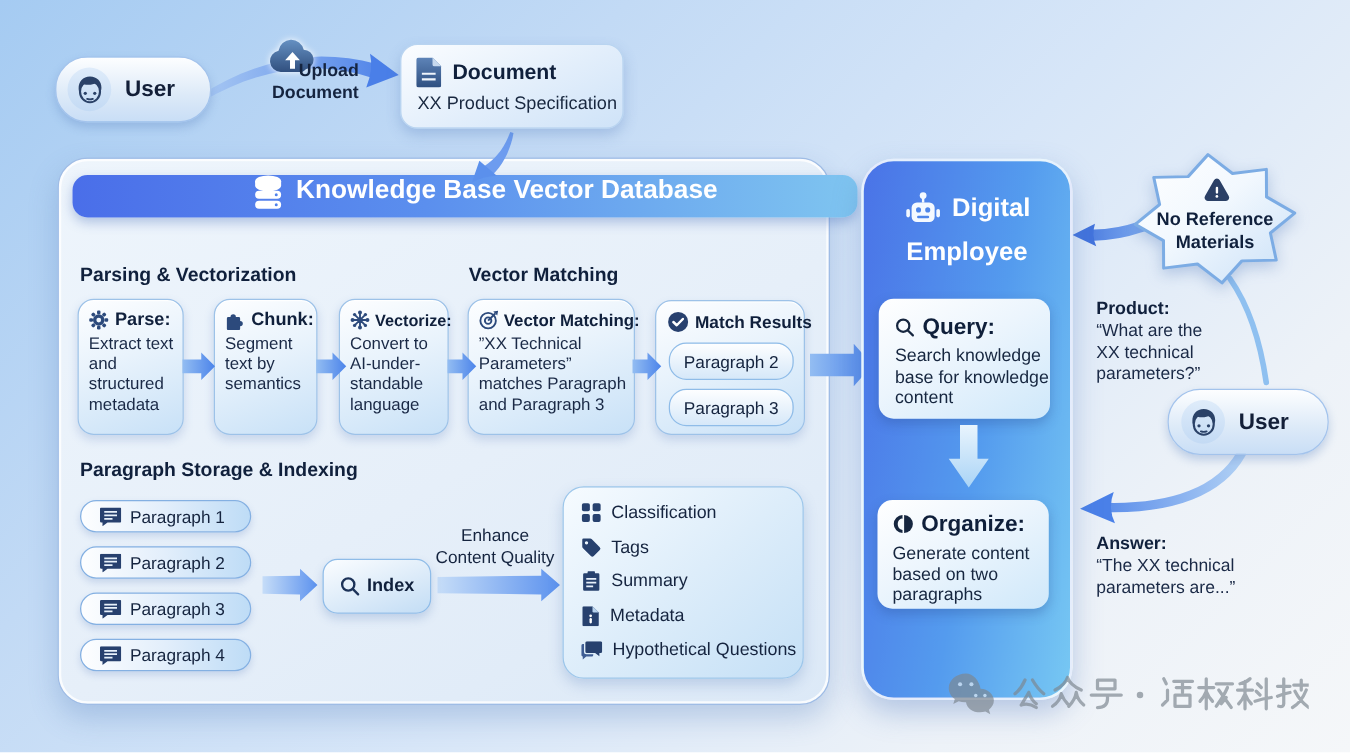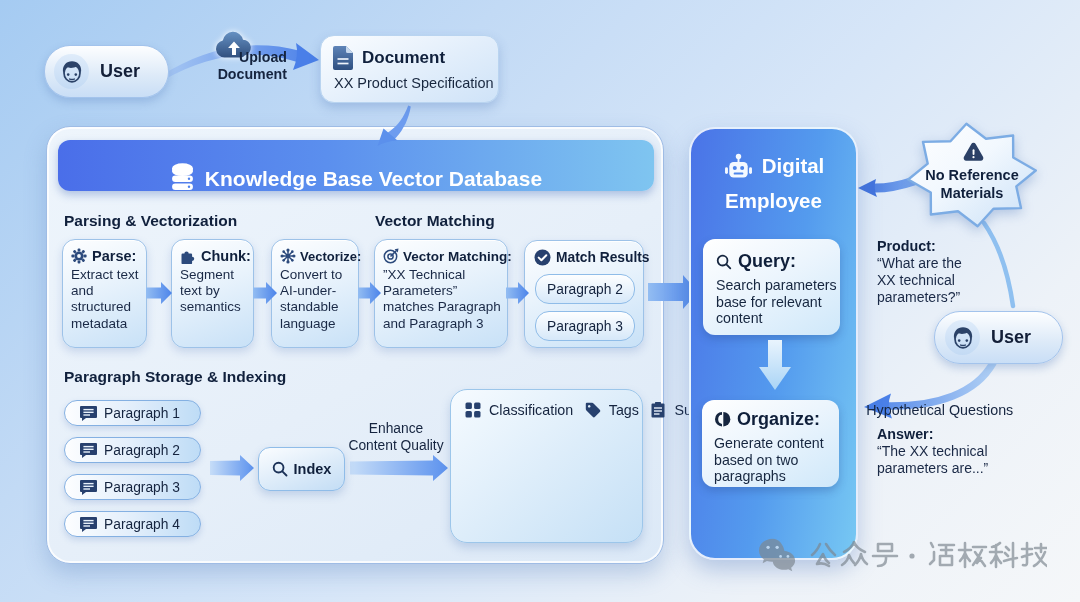--- a/index.html
+++ b/index.html
@@ -66,23 +66,23 @@
   <path d="M 876,179 L 858,188 L 877,197 Q 873,188 876,179 Z" fill="#4273dd"></path>
 
   <path d="M 993,363 C 976,393 938,407 886,406" stroke="url(#ga4)" stroke-width="7.5" stroke-linecap="round"></path>
   <path d="M 891,393.5 L 864,407 L 892,418.5 Q 886,406.5 891,393.5 Z" fill="#4a80e8"></path>
 </svg>
 
 <div class="abs" style="left:46px;top:126px;width:616px;height:436px;border-radius:24px;
   background:linear-gradient(150deg,#eef5fc 0%,#e6eff9 55%,#dce9f7 100%);
   border:1.5px solid #9fbce5;box-shadow:0 10px 22px rgba(90,130,190,.32), inset 0 0 0 2px rgba(255,255,255,.8);"></div>
 
-<div class="abs" style="left:58px;top:140px;width:596px;height:51px;border-radius:12px;
+<div class="abs" style="left:58px;top:140px;width:596px;height:34px;border-radius:12px;
   background:linear-gradient(90deg,#4a6ee9 0%,#5b8fee 45%,#7fc5f0 100%);
-  box-shadow:0 4px 9px rgba(60,100,180,.35);display:flex;align-items:flex-end;justify-content:center;gap:10px;">
+  box-shadow:0 4px 9px rgba(60,100,180,.35);display:flex;align-items:flex-start;justify-content:center;gap:10px;padding-left:32px;">
   <svg width="25" height="28" viewBox="0 0 25 28">
     <g fill="#ffffff">
       <ellipse cx="12.5" cy="5" rx="10.4" ry="4.7"></ellipse>
       <path d="M2.1,5 v3.4 a10.4,4.7 0 0 0 20.8,0 V5 Z"></path>
       <rect x="2.1" y="12.6" width="20.8" height="6.4" rx="3.2"></rect>
       <rect x="2.1" y="20.6" width="20.8" height="6.4" rx="3.2"></rect>
     </g>
     <g fill="#4f82ec">
       <circle cx="19" cy="15.8" r="1.2"></circle>
       <circle cx="19" cy="23.8" r="1.2"></circle>
@@ -228,21 +228,21 @@
         <circle cx="7" cy="7" r="5.2" stroke="#1c3258" stroke-width="2"></circle>
         <line x1="11" y1="11" x2="15.4" y2="15.4" stroke="#1c3258" stroke-width="2" stroke-linecap="round"></line>
       </svg>
   Index</div>
 
 <div class="abs" style="left:330px;top:420px;width:132px;text-align:center;font-size:13.8px;line-height:17px;color:#15243f;font-weight:500;">Enhance<br>Content Quality</div>
 
 <div class="abs" style="left:450px;top:389px;width:193px;height:154px;border-radius:17px;
   background:linear-gradient(140deg,#f6fbff 0%,#ddedfa 50%,#c5e0f6 100%);
   border:1.5px solid #9cc6ea;box-shadow:0 5px 10px rgba(80,120,185,.25);box-sizing:border-box;padding:12px 0 0 14px;">
-  <div style="display:flex;flex-direction:row;gap:11.5px;font-size:14.3px;color:#15243f;white-space:nowrap;">
+  <div style="display:flex;flex-direction:column;gap:11.5px;font-size:14.3px;color:#15243f;white-space:nowrap;">
     <div style="display:flex;align-items:center;gap:8px;"><svg width="16" height="16" viewBox="0 0 16 16" fill="#27416e">
             <rect x="0.5" y="0.5" width="6.4" height="6.4" rx="1.5"></rect>
             <rect x="9.1" y="0.5" width="6.4" height="6.4" rx="1.5"></rect>
             <rect x="0.5" y="9.1" width="6.4" height="6.4" rx="1.5"></rect>
             <rect x="9.1" y="9.1" width="6.4" height="6.4" rx="1.5"></rect>
           </svg>Classification</div>
     <div style="display:flex;align-items:flex-start;gap:8px;"><svg width="16" height="16" viewBox="0 0 16 16">
             <path fill="#27416e" d="M0.8,1.8 a1,1 0 0 1 1,-1 l5.3,0 a2,2 0 0 1 1.4,0.6 l6.3,6.3 a1.6,1.6 0 0 1 0,2.3 l-4.8,4.8 a1.6,1.6 0 0 1 -2.3,0 l-6.3,-6.3 a2,2 0 0 1 -0.6,-1.4 Z M4.2,3 a1.3,1.3 0 1 0 0.01,0 Z" fill-rule="evenodd"></path>
           </svg>Tags</div>
     <div style="display:flex;align-items:center;gap:8px;"><svg width="16" height="16" viewBox="0 0 16 16">
@@ -288,21 +288,21 @@
       <circle cx="19.8" cy="15.4" r="2.1"></circle>
       <rect x="11" y="20.2" width="10" height="2.1" rx="1"></rect>
     </g>
   </svg></span><span style="position:relative;top:-8px;">Digital</span><br>Employee</div>
 
 <div class="wcard" style="left:703px;top:239px;width:137px;height:96px;box-sizing:border-box;padding:12px 0 0 13px;">
   <div class="wct"><svg width="16" height="16" viewBox="0 0 17 17" fill="none">
           <circle cx="7" cy="7" r="5.2" stroke="#16263f" stroke-width="1.9"></circle>
           <line x1="11" y1="11" x2="15.2" y2="15.2" stroke="#16263f" stroke-width="1.9" stroke-linecap="round"></line>
         </svg>Query:</div>
-  <div class="wcb">Search parameters base for relevant content</div>
+  <div class="wcb">Search knowledge base for knowledge content</div>
 </div>
 
 <svg class="abs" style="left:755px;top:340px;" width="40" height="52" viewBox="0 0 40 52">
   <defs>
         <linearGradient id="da" x1="0" y1="0" x2="0" y2="1">
     <stop offset="0" stop-color="#e9f4fd"></stop>
           <stop offset="1" stop-color="#a9d4f6"></stop>
         </linearGradient>
       </defs>
   <path fill="url(#da)" d="M13,0 h14 v27 h9 L20,50 L4,27 h9 Z"></path>

